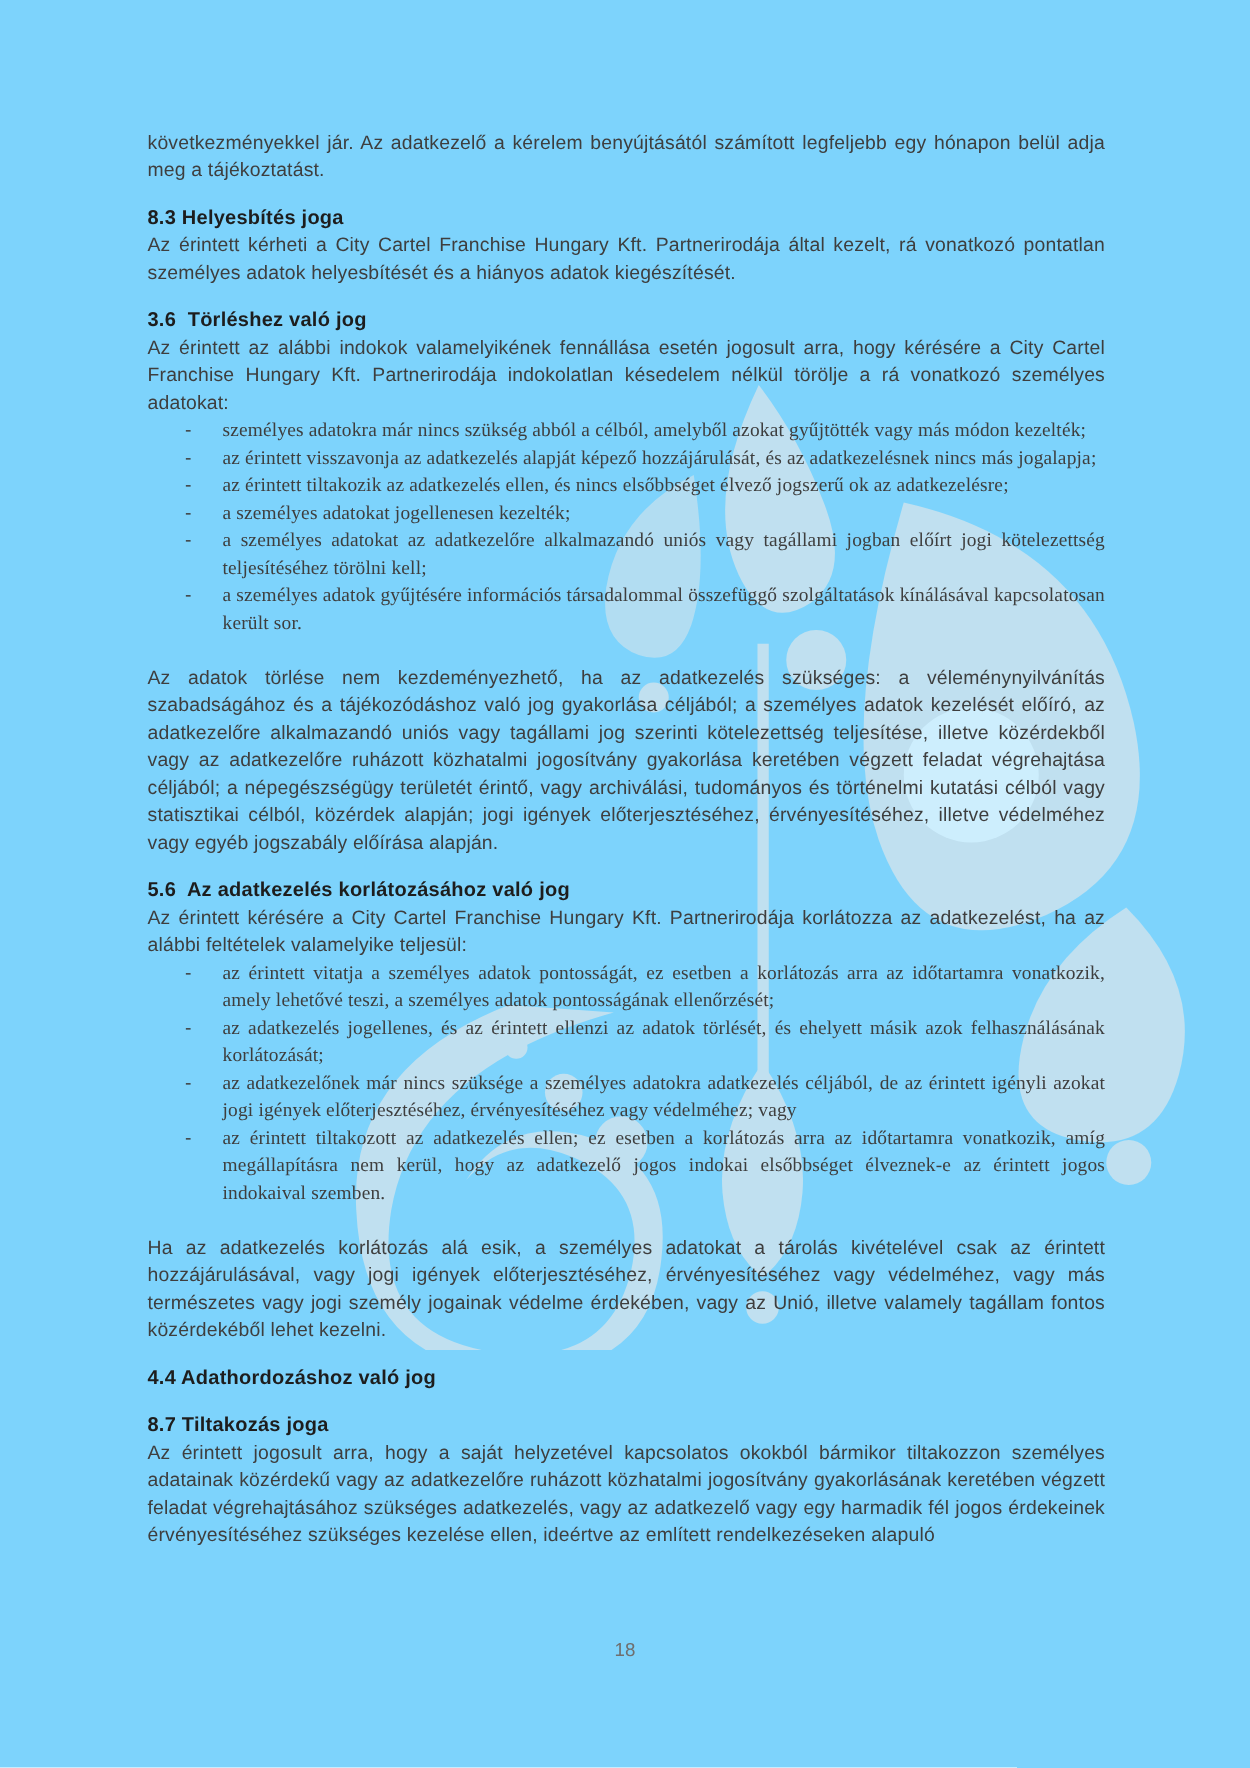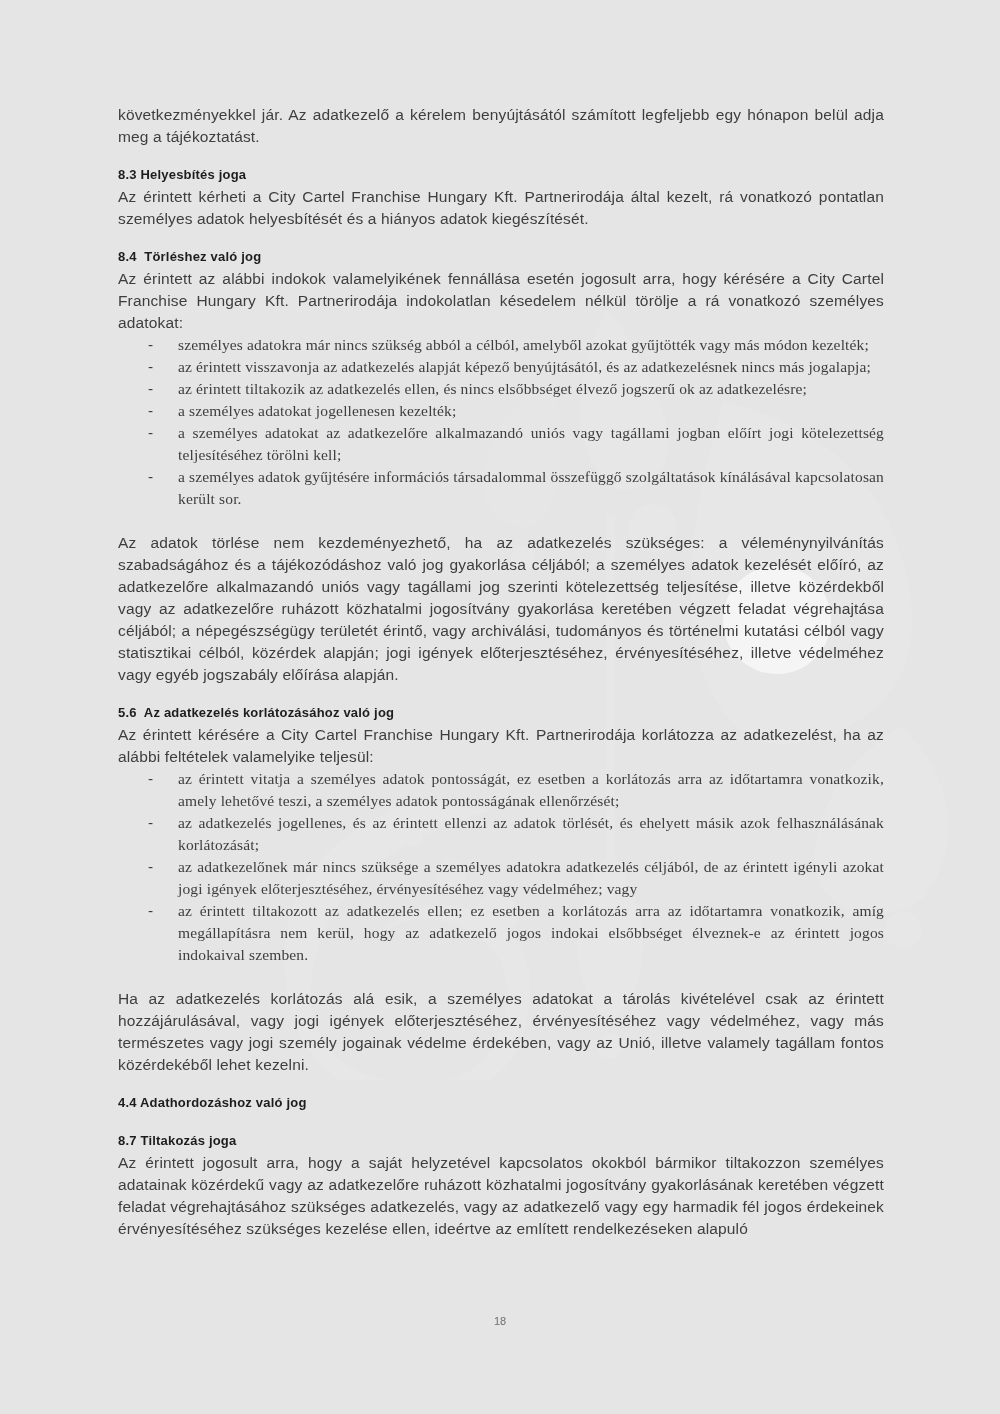--- a/index.html
+++ b/index.html
@@ -1,54 +1,54 @@
 <!DOCTYPE html>
 <html lang="hu"><head>
 <meta charset="utf-8">
 <style>
   html,body { margin:0; padding:0; background:#ffffff; }
   .page {
     position:relative;
     width:1000px; height:1414px;
-    background:#e5e5e5;
+    background:#7dd3fc;
     overflow:hidden;
     font-family:"Liberation Sans", sans-serif;
   }
   .watermark {
     position:absolute; left:255px; top:290px;
     z-index:0; opacity:.62;
   }
   .content {
     position:absolute; left:118px; top:104px; width:766px;
     z-index:1;
     color:#3e3e3e;
     font-size:15.5px; line-height:22px;
     text-align:justify;
     letter-spacing:.15px;
   }
   .content p { margin:0; }
   h2 {
-    font-size:13px; line-height:22px;
+    font-size:16px; line-height:22px;
     font-weight:700; color:#1d1d1d;
     margin:16px 0 0 0;
     text-align:left;
     white-space:pre-wrap;
     letter-spacing:.2px;
   }
   ul.bullets { margin:0; padding:0; list-style:none; }
   ul.bullets li { display:flex; padding-left:30px; }
   ul.bullets .marker { flex:0 0 30px; text-align:left; }
   ul.bullets .btext { flex:1 1 auto; text-align:justify;font-family:Liberation Serif, serif; }
   .after-list { margin-top:22px !important; }
   .page-number {
     position:absolute; left:0; top:1313px; width:100%;
     text-align:center;
     z-index:1;
     color:#6f6f6f;
-    font-size:11px; line-height:16px;
+    font-size:15px; line-height:16px;
     font-family:"Liberation Sans", sans-serif;
   }
 </style>
 </head>
 <body>
 
 <div class="page">
 
   <svg class="watermark" width="730" height="790" viewBox="0 0 730 790" aria-hidden="true">
     <g fill="#e9e9e9">
@@ -80,30 +80,30 @@
   <div class="content">
 
     <p>következményekkel jár. Az adatkezelő a kérelem benyújtásától számított legfeljebb egy hónapon belül adja meg a tájékoztatást.</p>
 
     <section>
       <h2>8.3 Helyesbítés joga</h2>
       <p>Az érintett kérheti a City Cartel Franchise Hungary Kft. Partnerirodája által kezelt, rá vonatkozó pontatlan személyes adatok helyesbítését és a hiányos adatok kiegészítését.</p>
     </section>
 
     <section>
-      <h2>8.4  Törléshez való jog</h2>
+      <h2>3.6  Törléshez való jog</h2>
       <p>Az érintett az alábbi indokok valamelyikének fennállása esetén jogosult arra, hogy kérésére a City Cartel Franchise Hungary Kft. Partnerirodája indokolatlan késedelem nélkül törölje a rá vonatkozó személyes adatokat:</p>
       <ul class="bullets">
         <li>
           <span class="marker">-</span>
           <span class="btext">személyes adatokra már nincs szükség abból a célból, amelyből azokat gyűjtötték vagy más módon kezelték;</span>
         </li>
         <li>
           <span class="marker">-</span>
-          <span class="btext">az érintett visszavonja az adatkezelés alapját képező benyújtásától, és az adatkezelésnek nincs más jogalapja;</span>
+          <span class="btext">az érintett visszavonja az adatkezelés alapját képező hozzájárulását, és az adatkezelésnek nincs más jogalapja;</span>
         </li>
         <li>
           <span class="marker">-</span>
           <span class="btext">az érintett tiltakozik az adatkezelés ellen, és nincs elsőbbséget élvező jogszerű ok az adatkezelésre;</span>
         </li>
         <li>
           <span class="marker">-</span>
           <span class="btext">a személyes adatokat jogellenesen kezelték;</span>
         </li>
         <li>

